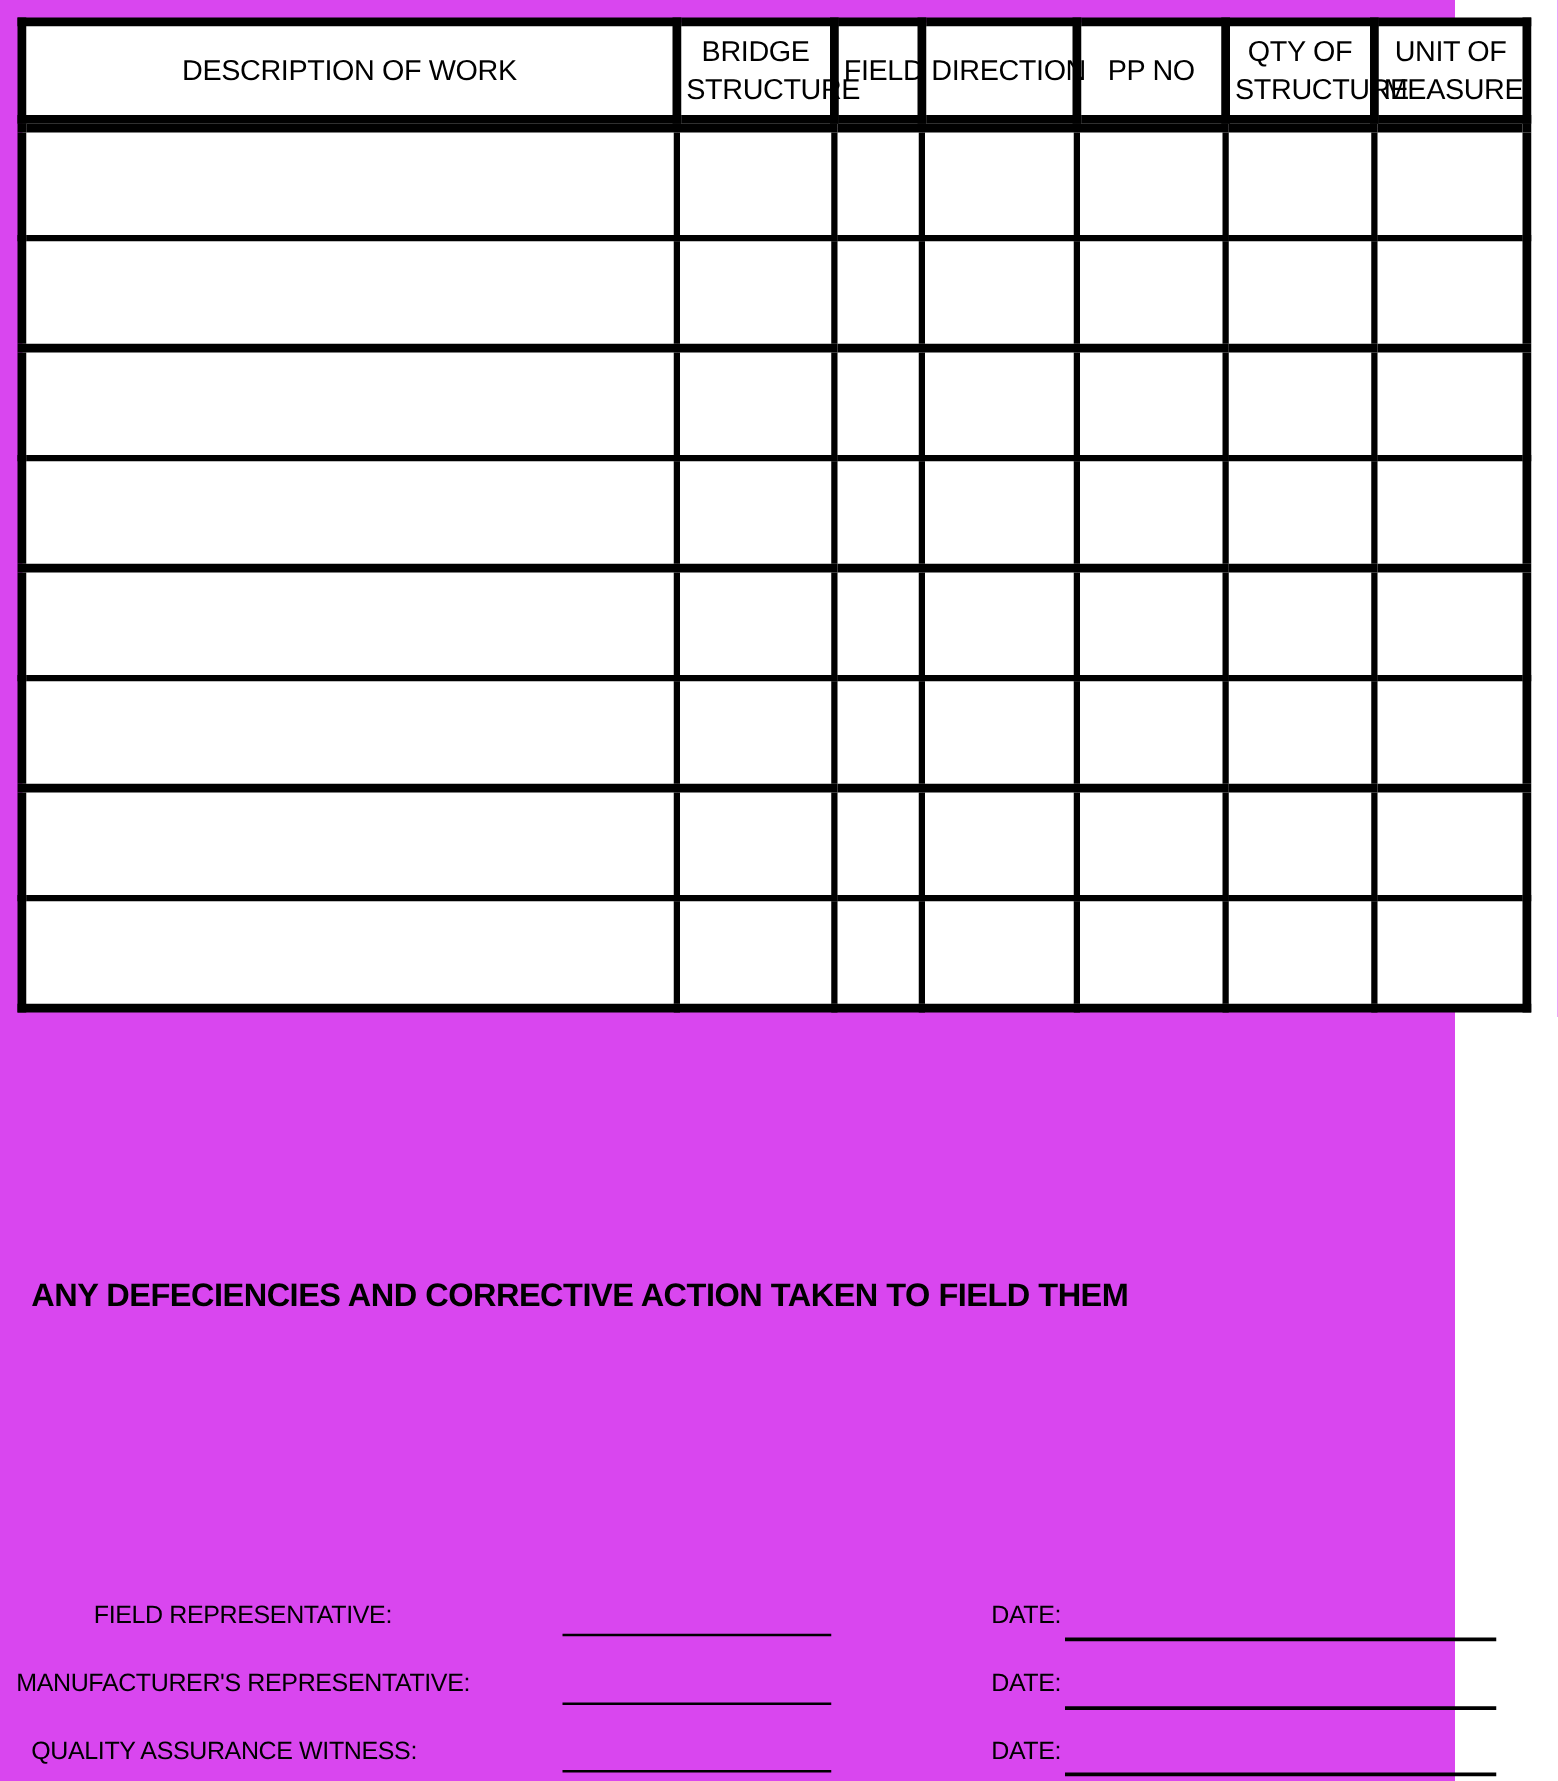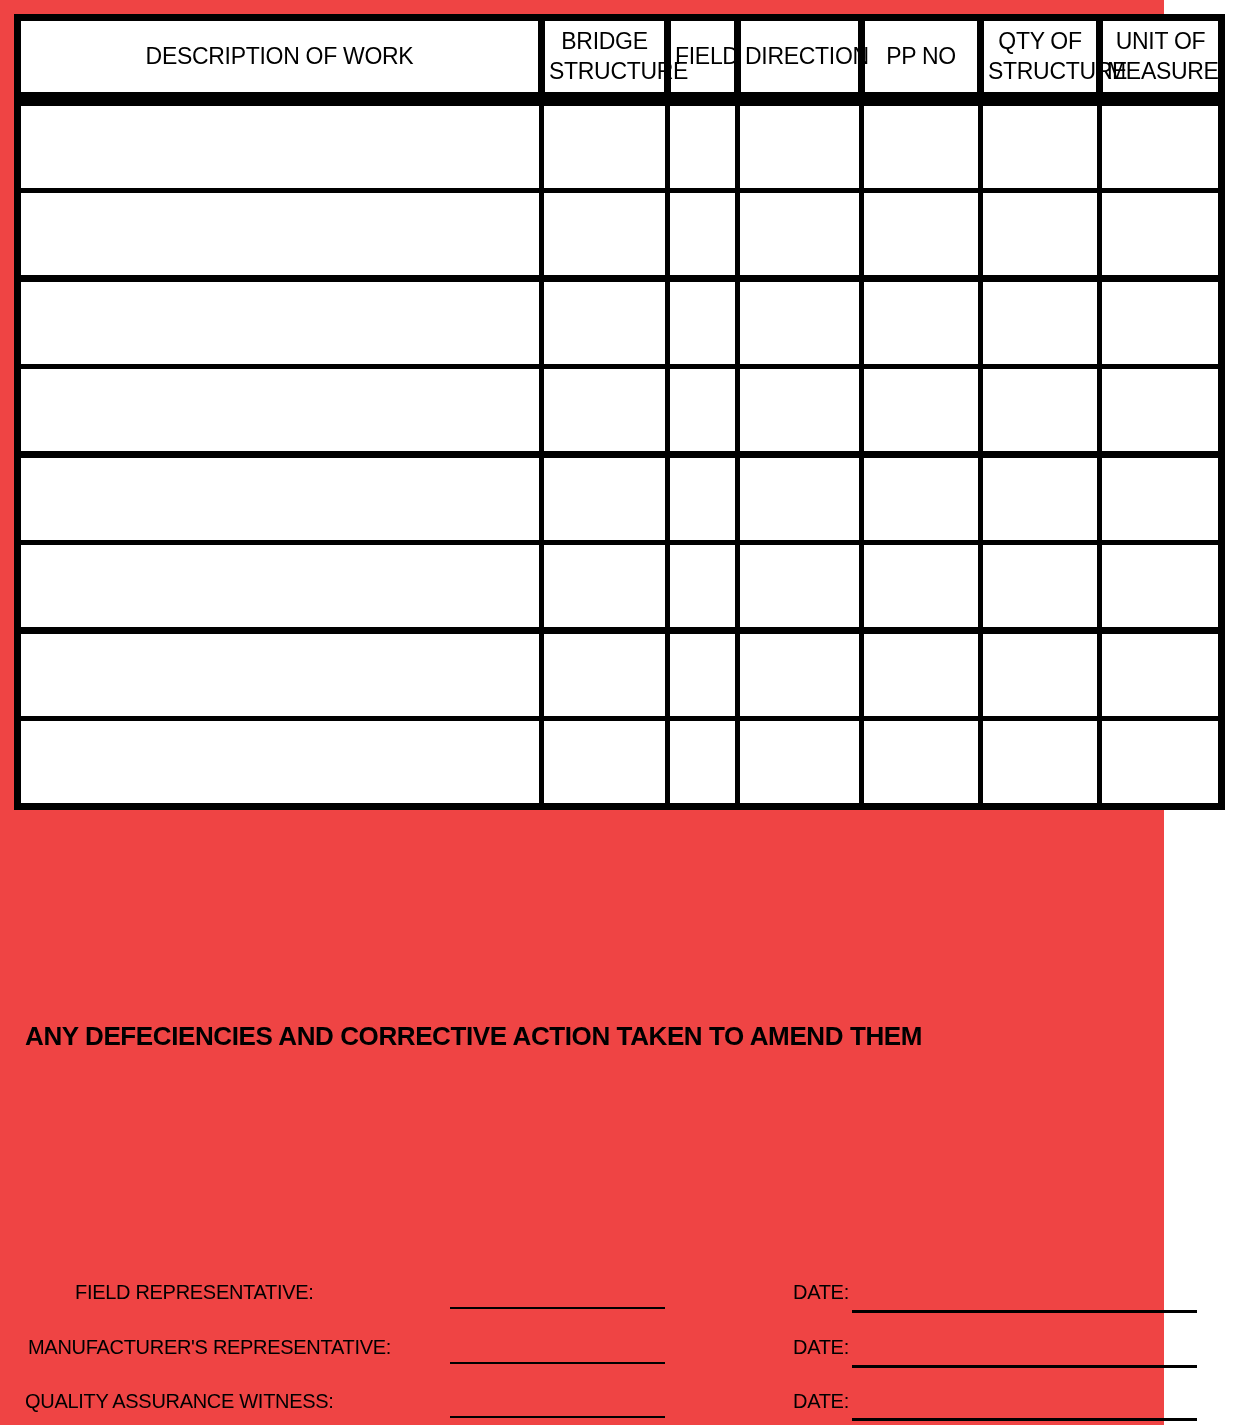--- a/index.html
+++ b/index.html
@@ -4,21 +4,21 @@
 <style>
   * { box-sizing: border-box; }
   html, body { margin: 0; padding: 0; }
   body {
     width: 1246px; height: 1425px;
     background: #ffffff;
     font-family: "Liberation Sans", sans-serif;
     color: #000000;
     overflow: hidden;
   }
-  .page { position: relative; width: 1164px; height: 1425px; background: #ef4444; }
+  .page { position: relative; width: 1164px; height: 1425px; background: #d946ef; }
 
   
   table.work-table {
     position: absolute; left: 14px; top: 14px;
     width: 1204px;
     border-collapse: collapse;
     table-layout: fixed;
     border: 7px solid #000;
   }
   table.work-table th {
@@ -70,21 +70,21 @@
     font-weight: 400;
     letter-spacing: -0.3px;
     white-space: nowrap;
   }
   .date-label { left: 793px; }
   .rule { position: absolute; background: #000; }
   .sig-rule  { left: 450px; width: 215px; height: 2px; }
   .date-rule { left: 852px; width: 345px; height: 3px; }
 
   #sig-label-0 { left: 75px; top: 1281px; }
-  #sig-label-1 { left: 28px; top: 1336px; }
+  #sig-label-1 { left: 13px; top: 1336px; }
   #sig-label-2 { left: 25px; top: 1390px; }
   #date-label-0 { top: 1281px; }
   #date-label-1 { top: 1336px; }
   #date-label-2 { top: 1390px; }
   #sig-rule-0 { top: 1307px; }
   #sig-rule-1 { top: 1362px; }
   #sig-rule-2 { top: 1416px; }
   #date-rule-0 { top: 1310px; }
   #date-rule-1 { top: 1365px; }
   #date-rule-2 { top: 1418px; }
@@ -189,21 +189,21 @@
         <td></td>
         <td></td>
         <td></td>
         <td></td>
         <td></td>
         <td></td>
       </tr>
       </tbody>
   </table>
 
-  <div id="sec-1" class="section-heading">ANY DEFECIENCIES AND CORRECTIVE ACTION TAKEN TO AMEND THEM</div>
+  <div id="sec-1" class="section-heading">ANY DEFECIENCIES AND CORRECTIVE ACTION TAKEN TO FIELD THEM</div>
 
   <div id="sig-label-0" class="sig-label">FIELD REPRESENTATIVE:</div>
   <div id="sig-rule-0" class="rule sig-rule"></div>
   <div id="date-label-0" class="date-label">DATE:</div>
   <div id="date-rule-0" class="rule date-rule"></div>
 
   <div id="sig-label-1" class="sig-label">MANUFACTURER'S REPRESENTATIVE:</div>
   <div id="sig-rule-1" class="rule sig-rule"></div>
   <div id="date-label-1" class="date-label">DATE:</div>
   <div id="date-rule-1" class="rule date-rule"></div>

